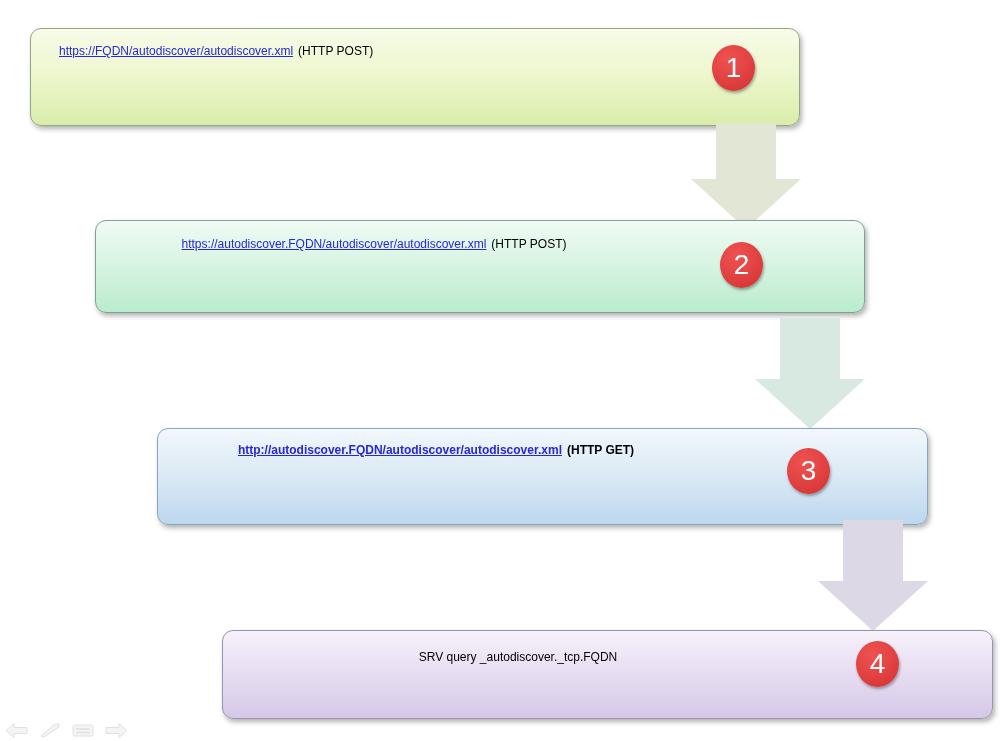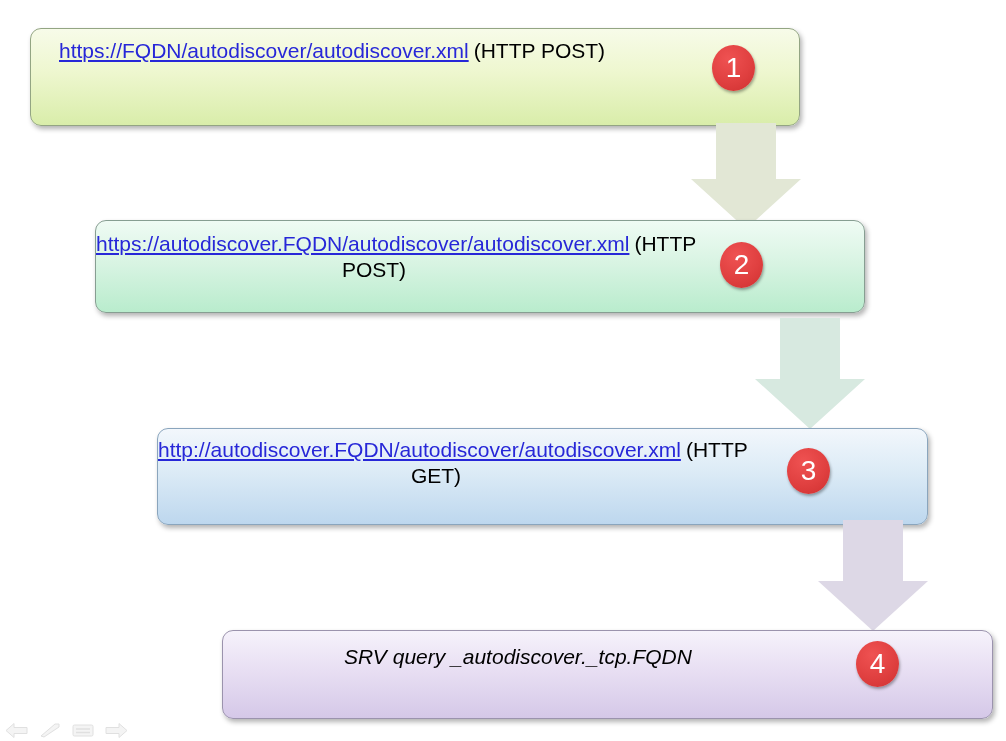--- a/index.html
+++ b/index.html
@@ -11,43 +11,43 @@
     overflow:hidden;
   }
   .stage{position:absolute;inset:0;}
 
   
   .step-box{
     position:absolute;
     border-radius:11px;
     border:1px solid #9aa58c;
     box-shadow:2px 3px 5px rgba(0,0,0,0.30);
-    font-size:21px;
+    font-size:12px;
     color:#000;
   }
   .box1{
     left:30px;top:28px;width:768px;height:96px;
     background:linear-gradient(to bottom,#f7fbe9 0%,#eef7cf 45%,#d9edaa 100%);
     border-color:#93a583;
   }
   .box2{
     left:95px;top:220px;width:768px;height:91px;
     background:linear-gradient(to bottom,#effbf4 0%,#d9f4e3 45%,#b9eccd 100%);
     border-color:#879e92;
   }
   .box3{
     left:157px;top:428px;width:769px;height:95px;
     background:linear-gradient(to bottom,#f2f7fc 0%,#dcebf6 45%,#bdd7ee 100%);
     border-color:#8aa5bd;
+    font-weight:bold;
   }
   .box4{
     left:222px;top:630px;width:769px;height:87px;
     background:linear-gradient(to bottom,#f6f2fb 0%,#e8dff3 45%,#d5c8e8 100%);
     border-color:#9b93ad;
-    font-style:italic;
   }
 
   .box-text{
     line-height:26px;
   }
   .box1 .box-text{
     text-align:left;
     padding:9px 180px 0 28px;
   }
   .box2 .box-text, .box3 .box-text{

